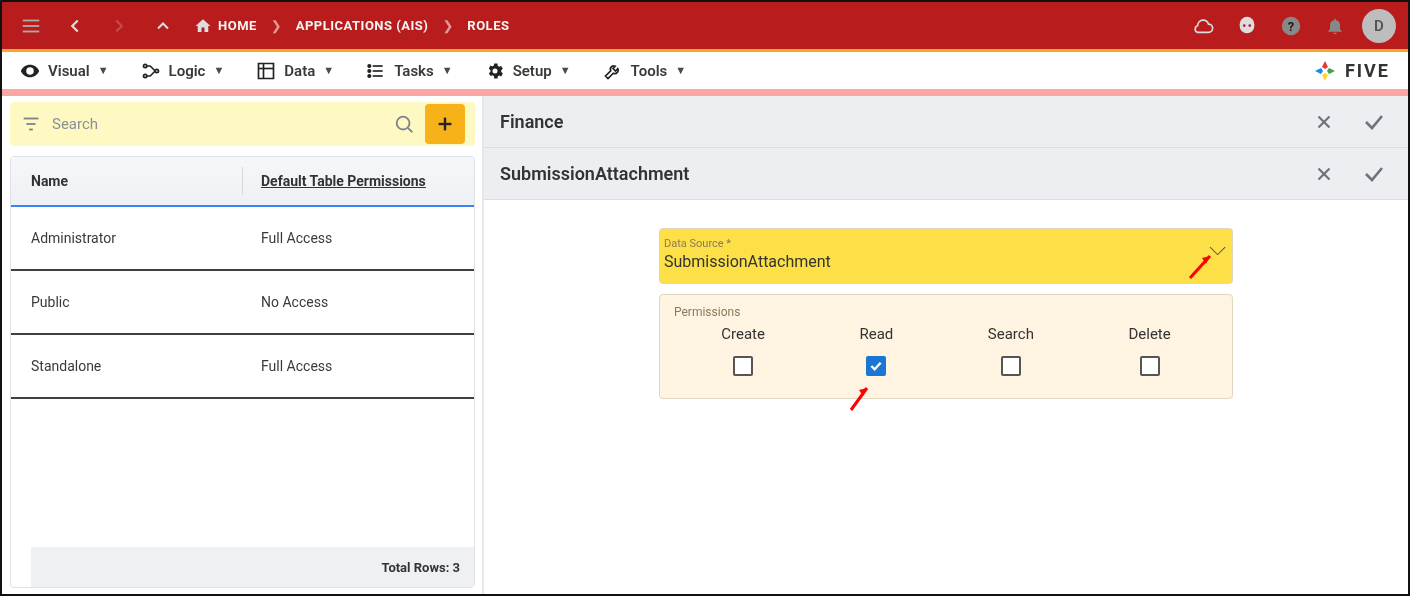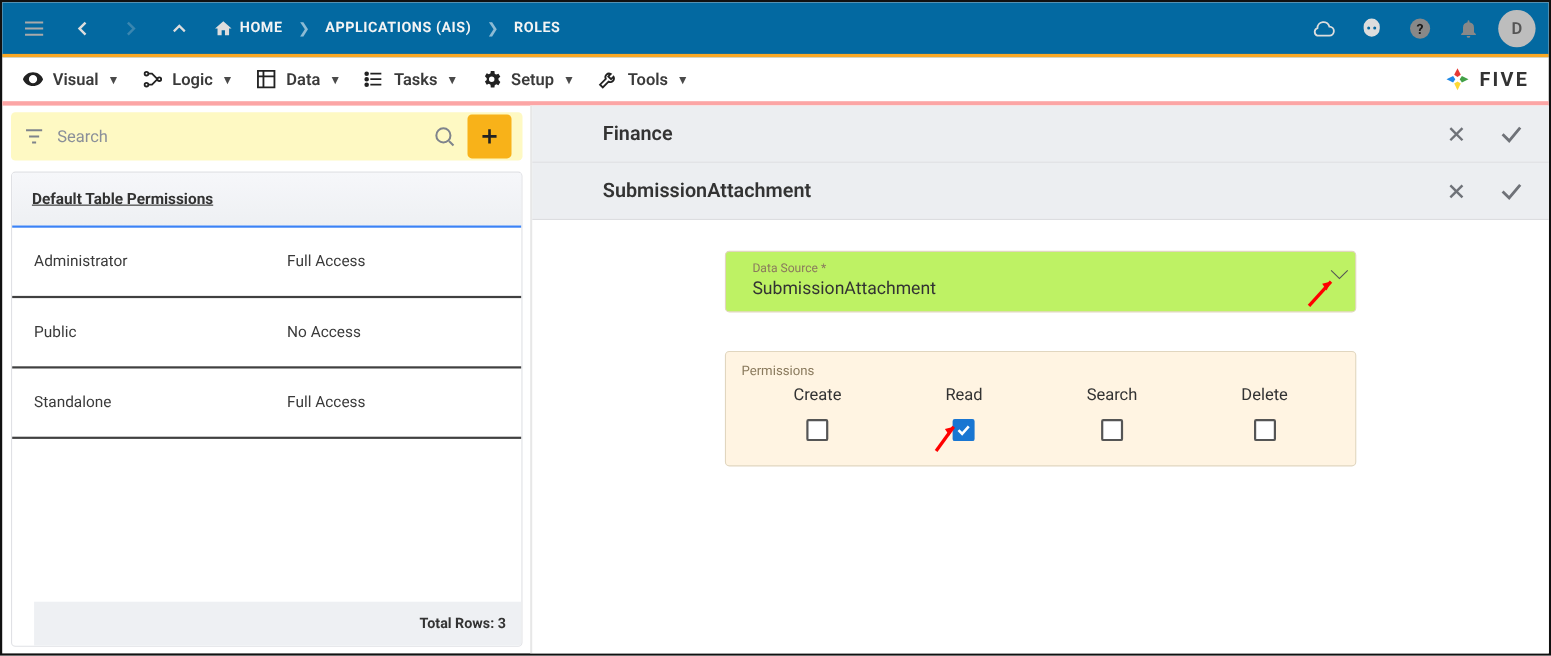--- a/index.html
+++ b/index.html
@@ -1,27 +1,27 @@
 <!DOCTYPE html>
 <html><head>
 <meta charset="utf-8">
 <style>
   * { box-sizing: border-box; margin: 0; padding: 0; font-family: Roboto, Arial, sans-serif; }
   body { width: 1410px; height: 596px; background: #fff; border: 2px solid #111; overflow: hidden; }
 
   
-  .topbar { height: 50px; background: #0369a1; display: flex; align-items: center; padding: 0 12px; gap: 10px; color: #fff; border-bottom: 3px solid #f9a825; }
+  .topbar { height: 50px; background: #b91c1c; display: flex; align-items: center; padding: 0 12px; gap: 10px; color: #fff; border-bottom: 3px solid #f9a825; }
   .topbar .mbtn { width: 34px; height: 34px; display: flex; align-items: center; justify-content: center; border-radius: 4px; }
   .topbar .crumb { display: flex; align-items: center; gap: 6px; font-size: 13px; font-weight: 700; letter-spacing: .5px; color: #f4f4f4; padding: 0 4px; }
   .topbar .chev { opacity: .55; font-size: 13px; }
   .topbar .spacer { flex: 1; }
   .avatar { width: 34px; height: 34px; border-radius: 50%; background: #bdbdbd; display: flex; align-items: center; justify-content: center; font-weight: 600; color: #555; font-size: 15px; }
 
   
-  .toolbar { height: 44px; display: flex; align-items: center; padding: 0 18px; gap: 20px; border-bottom: 4px solid #fca5a5; }
+  .toolbar { height: 44px; display: flex; align-items: center; padding: 0 18px; gap: 32px; border-bottom: 7px solid #fca5a5; }
   .tool { display: flex; align-items: center; gap: 8px; font-size: 15px; font-weight: 600; color: #3a3a3a; cursor: pointer; }
   .tool .tri { font-size: 11px; color: #4a4a4a; }
   .toolbar .flex { flex: 1; }
   .brand { display: flex; align-items: center; gap: 8px; }
   .brand-title { font-size: 18px; font-weight: 700; letter-spacing: 2px; color: #333; }
 
   
   .main { display: flex; height: calc(100% - 50px - 44px); }
   .left { width: 480px; display: flex; flex-direction: column; padding: 6px 7px 6px 8px; }
   .right { flex: 1; border-left: 2px solid #e7e7e7; background: #fafafa; display: flex; flex-direction: column; }
@@ -37,29 +37,29 @@
   .thead { height: 50px; background: linear-gradient(#f6f7fa,#eef0f3); display: flex; align-items: center; font-size: 14px; font-weight: 700; color: #333; border-bottom: 2px solid #3b82f6; }
   .thead .col1 { width: 232px; padding-left: 20px; border-right: 1px solid #d5d7db; height: 60%; display:flex; align-items:center; }
   .thead .col2 { flex:1; padding-left: 18px; text-decoration: underline; }
   .trow { height: 64px; display: flex; align-items: center; font-size: 14px; color: #3a3a3a; border-bottom: 2px solid #404040; }
   .trow .col1 { width: 232px; padding-left: 20px; }
   .trow .col2 { flex:1; padding-left: 18px; }
   .tfooter { margin-top: auto; height: 40px; background: #eef0f3; display: flex; align-items: center; justify-content: flex-end; padding-right: 14px; font-size: 13px; font-weight: 700; color: #333; margin-left: 20px; }
 
   
   .rhead { height: 52px; background: #eceef1; display: flex; align-items: center; padding: 0 16px; gap: 14px; border-bottom: 1px solid #dcdde0; }
-  .rhead .title { font-size: 18px; font-weight: 600; color: #333; margin-left: 48px; }
+  .rhead .title { font-size: 18px; font-weight: 600; color: #333; }
   .rhead .sp { flex: 1; }
   .iconbtn { width: 36px; height: 36px; display:flex; align-items:center; justify-content:center; color:#6f7278; cursor:pointer; }
 
   .rcontent { flex:1; background:#fff; padding: 28px 0; display:flex; justify-content:center; }
   .rinner { width: 574px; position:relative; }
 
   
-  .field { background: #bef264; border: 1px solid #e1d6bf; border-radius: 4px; padding: 8px 24px 12px; margin-bottom: 35px; position:relative; }
+  .field { background: #fde047; border: 1px solid #e1d6bf; border-radius: 4px; padding: 8px 4px 12px; margin-bottom: 10px; position:relative; }
   .field-label { font-size: 11px; color: #8a7a5d; }
   .field-value { font-size: 16px; color: #333; margin-top: 2px; }
   .field .expand { position:absolute; right:6px; top:6px; font-size:22px; color:#555; }
 
   
   .perm { background: #fff4e2; border: 1px solid #e1d6bf; border-radius: 4px; padding: 10px 14px 22px; }
   .perm-label { font-size: 12px; color: #8a7a5d; margin-bottom: 6px; }
   .perm-row { display:flex; justify-content: space-around; }
   .perm-item { display:flex; flex-direction: column; align-items: center; gap: 13px; font-size: 15px; color: #333; }
   .cb { width: 20px; height: 20px; border: 2px solid #555; border-radius: 2px; display:flex; align-items:center; justify-content:center; background:#fff; }
@@ -220,20 +220,21 @@
       <div class="addbtn">
         <svg width="22" height="22" viewBox="0 0 24 24" stroke="#222" stroke-width="2.6">
             <line x1="12" y1="5" x2="12" y2="19"></line>
             <line x1="5" y1="12" x2="19" y2="12"></line>
           </svg>
       </div>
     </div>
 
     <div class="tbl">
       <div class="thead">
+        <div class="col1">Name</div>
         <div class="col2">Default Table Permissions</div>
       </div>
       <div class="trow">
         <div class="col1">Administrator</div>
         <div class="col2">Full Access</div>
       </div>
       <div class="trow">
         <div class="col1">Public</div>
         <div class="col2">No Access</div>
       </div>

